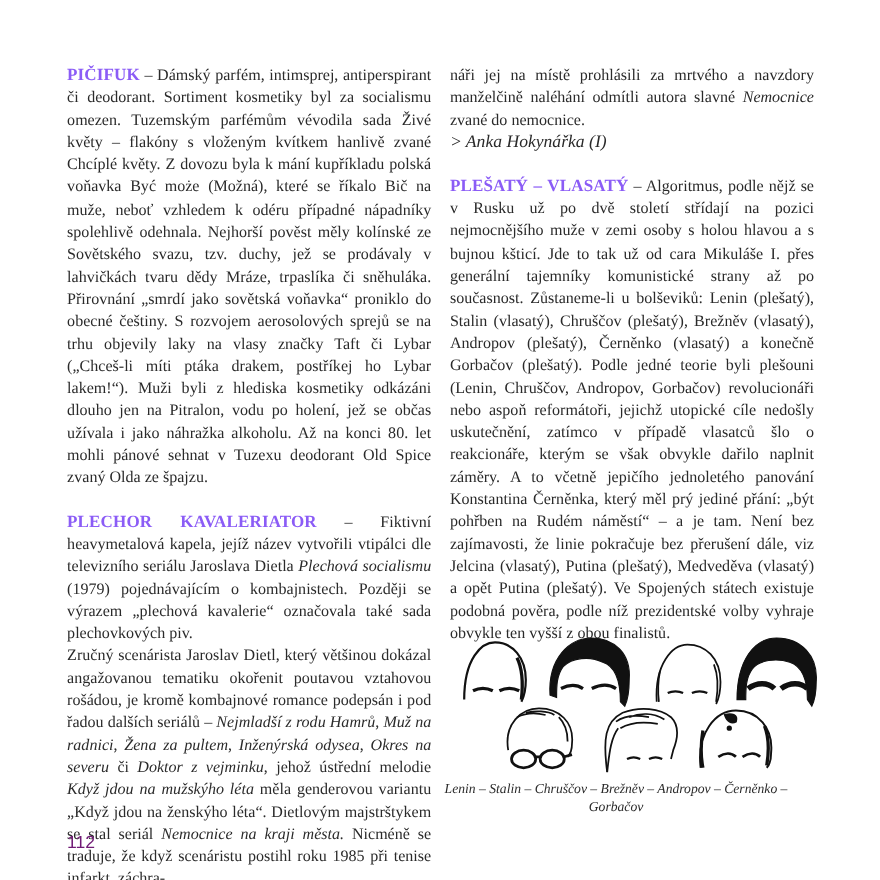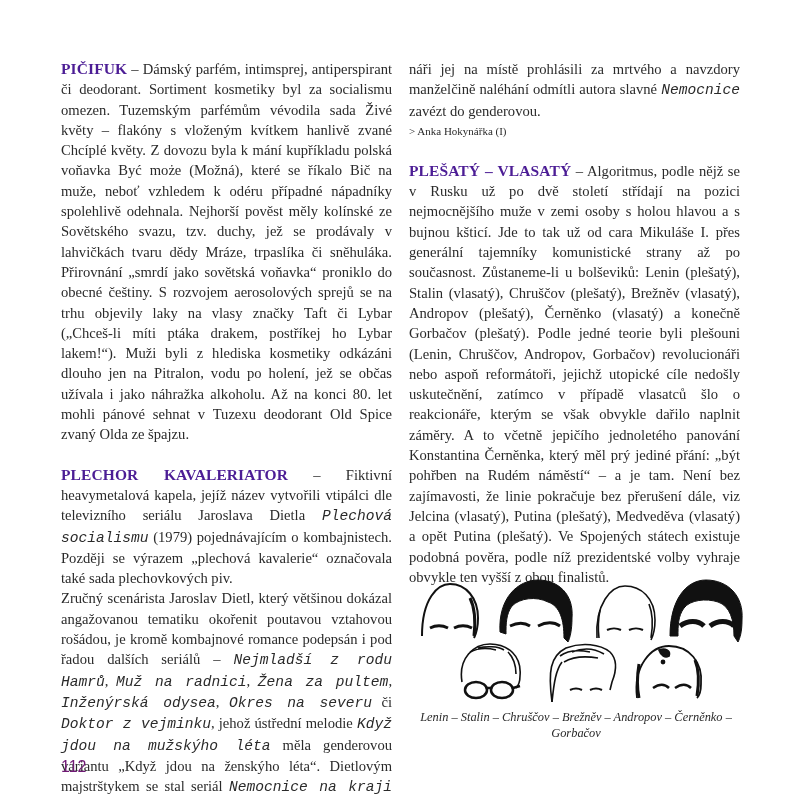--- a/index.html
+++ b/index.html
@@ -3,49 +3,49 @@
 <meta charset="utf-8">
 <style>
   html, body { margin: 0; padding: 0; background: #ffffff; }
   body { width: 800px; height: 800px; position: relative; overflow: hidden;
          font-family: "Liberation Serif", "DejaVu Serif", serif; color: #2a2a2a; }
   .col { position: absolute; top: 59px; font-size: 14.6px; line-height: 20.3px;
          text-align: justify; hyphens: manual; }
   .col-left { left: 61px; width: 331px; }
   .col-right { left: 409px; width: 331px; }
   .entry p { margin: 0; }
-  .head { color: #4c1d95; font-weight: bold; font-size: 15.5px; letter-spacing: 0.1px; }
+  .head { color: #8b5cf6; font-weight: bold; font-size: 15.5px; letter-spacing: 0.1px; }
   .dash { color: #2a2a2a; }
-  .src { font-size: 11px; line-height: 20px; margin: 0; }
+  .src { font-style: italic; font-size: 16px; line-height: 20px; margin: 0; }
   .gap { height: 20px; }
-  i { font-style: italic; font-family: Liberation Mono, monospace; }
+  i { font-style: italic; }
   .pagenum { position: absolute; left: 61px; top: 758px; color: #701a75;
              font-family: "Liberation Sans", "DejaVu Sans", sans-serif; font-size: 16px; }
   .figure { position: absolute; left: 408px; top: 570px; width: 336px; height: 150px; }
   .figure svg { display: block; }
-  .caption { position: absolute; left: 408px; top: 709px; width: 336px; text-align: center;
+  .caption { position: absolute; left: 392px; top: 709px; width: 336px; text-align: center;
              font-style: italic; font-size: 12.4px; line-height: 16px; color: #2a2a2a; }
 </style>
 </head>
 <body>
 
 <div class="col col-left">
   <div class="entry">
     <p><span class="head">PIČIFUK</span><span class="dash"> – </span><span>Dámský parfém, intimsprej, antiperspirant či deodorant. Sortiment kosmetiky byl za socialismu omezen. Tuzemským parfémům vévodila sada Živé květy – flakóny s vloženým kvítkem hanlivě zvané Chcíplé květy. Z dovozu byla k mání kupříkladu polská voňavka Być może (Možná), které se říkalo Bič na muže, neboť vzhledem k odéru případné nápadníky spolehlivě odehnala. Nejhorší pověst měly kolínské ze Sovětského svazu, tzv. duchy, jež se prodávaly v lahvičkách tvaru dědy Mráze, trpaslíka či sněhuláka. Přirovnání „smrdí jako sovětská voňavka“ proniklo do obecné češtiny. S rozvojem aerosolových sprejů se na trhu objevily laky na vlasy značky Taft či Lybar („Chceš-li míti ptáka drakem, postříkej ho Lybar lakem!“). Muži byli z hlediska kosmetiky odkázáni dlouho jen na Pitralon, vodu po holení, jež se občas užívala i jako náhražka alkoholu. Až na konci 80. let mohli pánové sehnat v Tuzexu deodorant Old Spice zvaný Olda ze špajzu.</span></p>
   </div>
   <div class="gap"></div>
   <div class="entry">
     <p><span class="head">PLECHOR KAVALERIATOR</span><span class="dash"> – </span><span>Fiktivní heavymetalová kapela, jejíž název vytvořili vtipálci dle televizního seriálu Jaroslava Dietla </span><i>Plechová socialismu</i><span> (1979) pojednávajícím o kombajnistech. Později se výrazem „plechová kavalerie“ označovala také sada plechovkových piv.</span></p>
     <p><span>Zručný scenárista Jaroslav Dietl, který většinou dokázal angažovanou tematiku okořenit poutavou vztahovou rošádou, je kromě kombajnové romance podepsán i pod řadou dalších seriálů – </span><i>Nejmladší z rodu Hamrů</i><span>, </span><i>Muž na radnici</i><span>, </span><i>Žena za pultem</i><span>, </span><i>Inženýrská odysea</i><span>, </span><i>Okres na severu</i><span> či </span><i>Doktor z vejminku</i><span>, jehož ústřední melodie </span><i>Když jdou na mužskýho léta</i><span> měla genderovou variantu „Když jdou na ženskýho léta“. Dietlovým majstrštykem se stal seriál </span><i>Nemocnice na kraji města.</i><span> Nicméně se traduje, že když scenáristu postihl roku 1985 při tenise infarkt, záchra-</span></p>
   </div>
 </div>
 
 <div class="col col-right">
   <div class="entry">
-    <p><span>náři jej na místě prohlásili za mrtvého a navzdory manželčině naléhání odmítli autora slavné </span><i>Nemocnice</i><span> zavézt do genderovou.</span></p>
+    <p><span>náři jej na místě prohlásili za mrtvého a navzdory manželčině naléhání odmítli autora slavné </span><i>Nemocnice</i><span> zvané do nemocnice.</span></p>
     <p class="src">&gt; Anka Hokynářka (I)</p>
   </div>
   <div class="gap"></div>
   <div class="entry">
     <p><span class="head">PLEŠATÝ – VLASATÝ</span><span class="dash"> – </span><span>Algoritmus, podle nějž se v Rusku už po dvě století střídají na pozici nejmocnějšího muže v zemi osoby s holou hlavou a s bujnou kšticí. Jde to tak už od cara Mikuláše I. přes generální tajemníky komunistické strany až po současnost. Zůstaneme-li u bolševiků: Lenin (plešatý), Stalin (vlasatý), Chruščov (plešatý), Brežněv (vlasatý), Andropov (plešatý), Černěnko (vlasatý) a konečně Gorbačov (plešatý). Podle jedné teorie byli plešouni (Lenin, Chruščov, Andropov, Gorbačov) revolucionáři nebo aspoň reformátoři, jejichž utopické cíle nedošly uskutečnění, zatímco v případě vlasatců šlo o reakcionáře, kterým se však obvykle dařilo naplnit záměry. A to včetně jepičího jednoletého panování Konstantina Černěnka, který měl prý jediné přání: „být pohřben na Rudém náměstí“ – a je tam. Není bez zajímavosti, že linie pokračuje bez přerušení dále, viz Jelcina (vlasatý), Putina (plešatý), Medveděva (vlasatý) a opět Putina (plešatý). Ve Spojených státech existuje podobná pověra, podle níž prezidentské volby vyhraje obvykle ten vyšší z obou finalistů.</span></p>
   </div>
 </div>
 
 <div class="figure">
   <svg width="336" height="140" viewBox="0 0 336 140">

